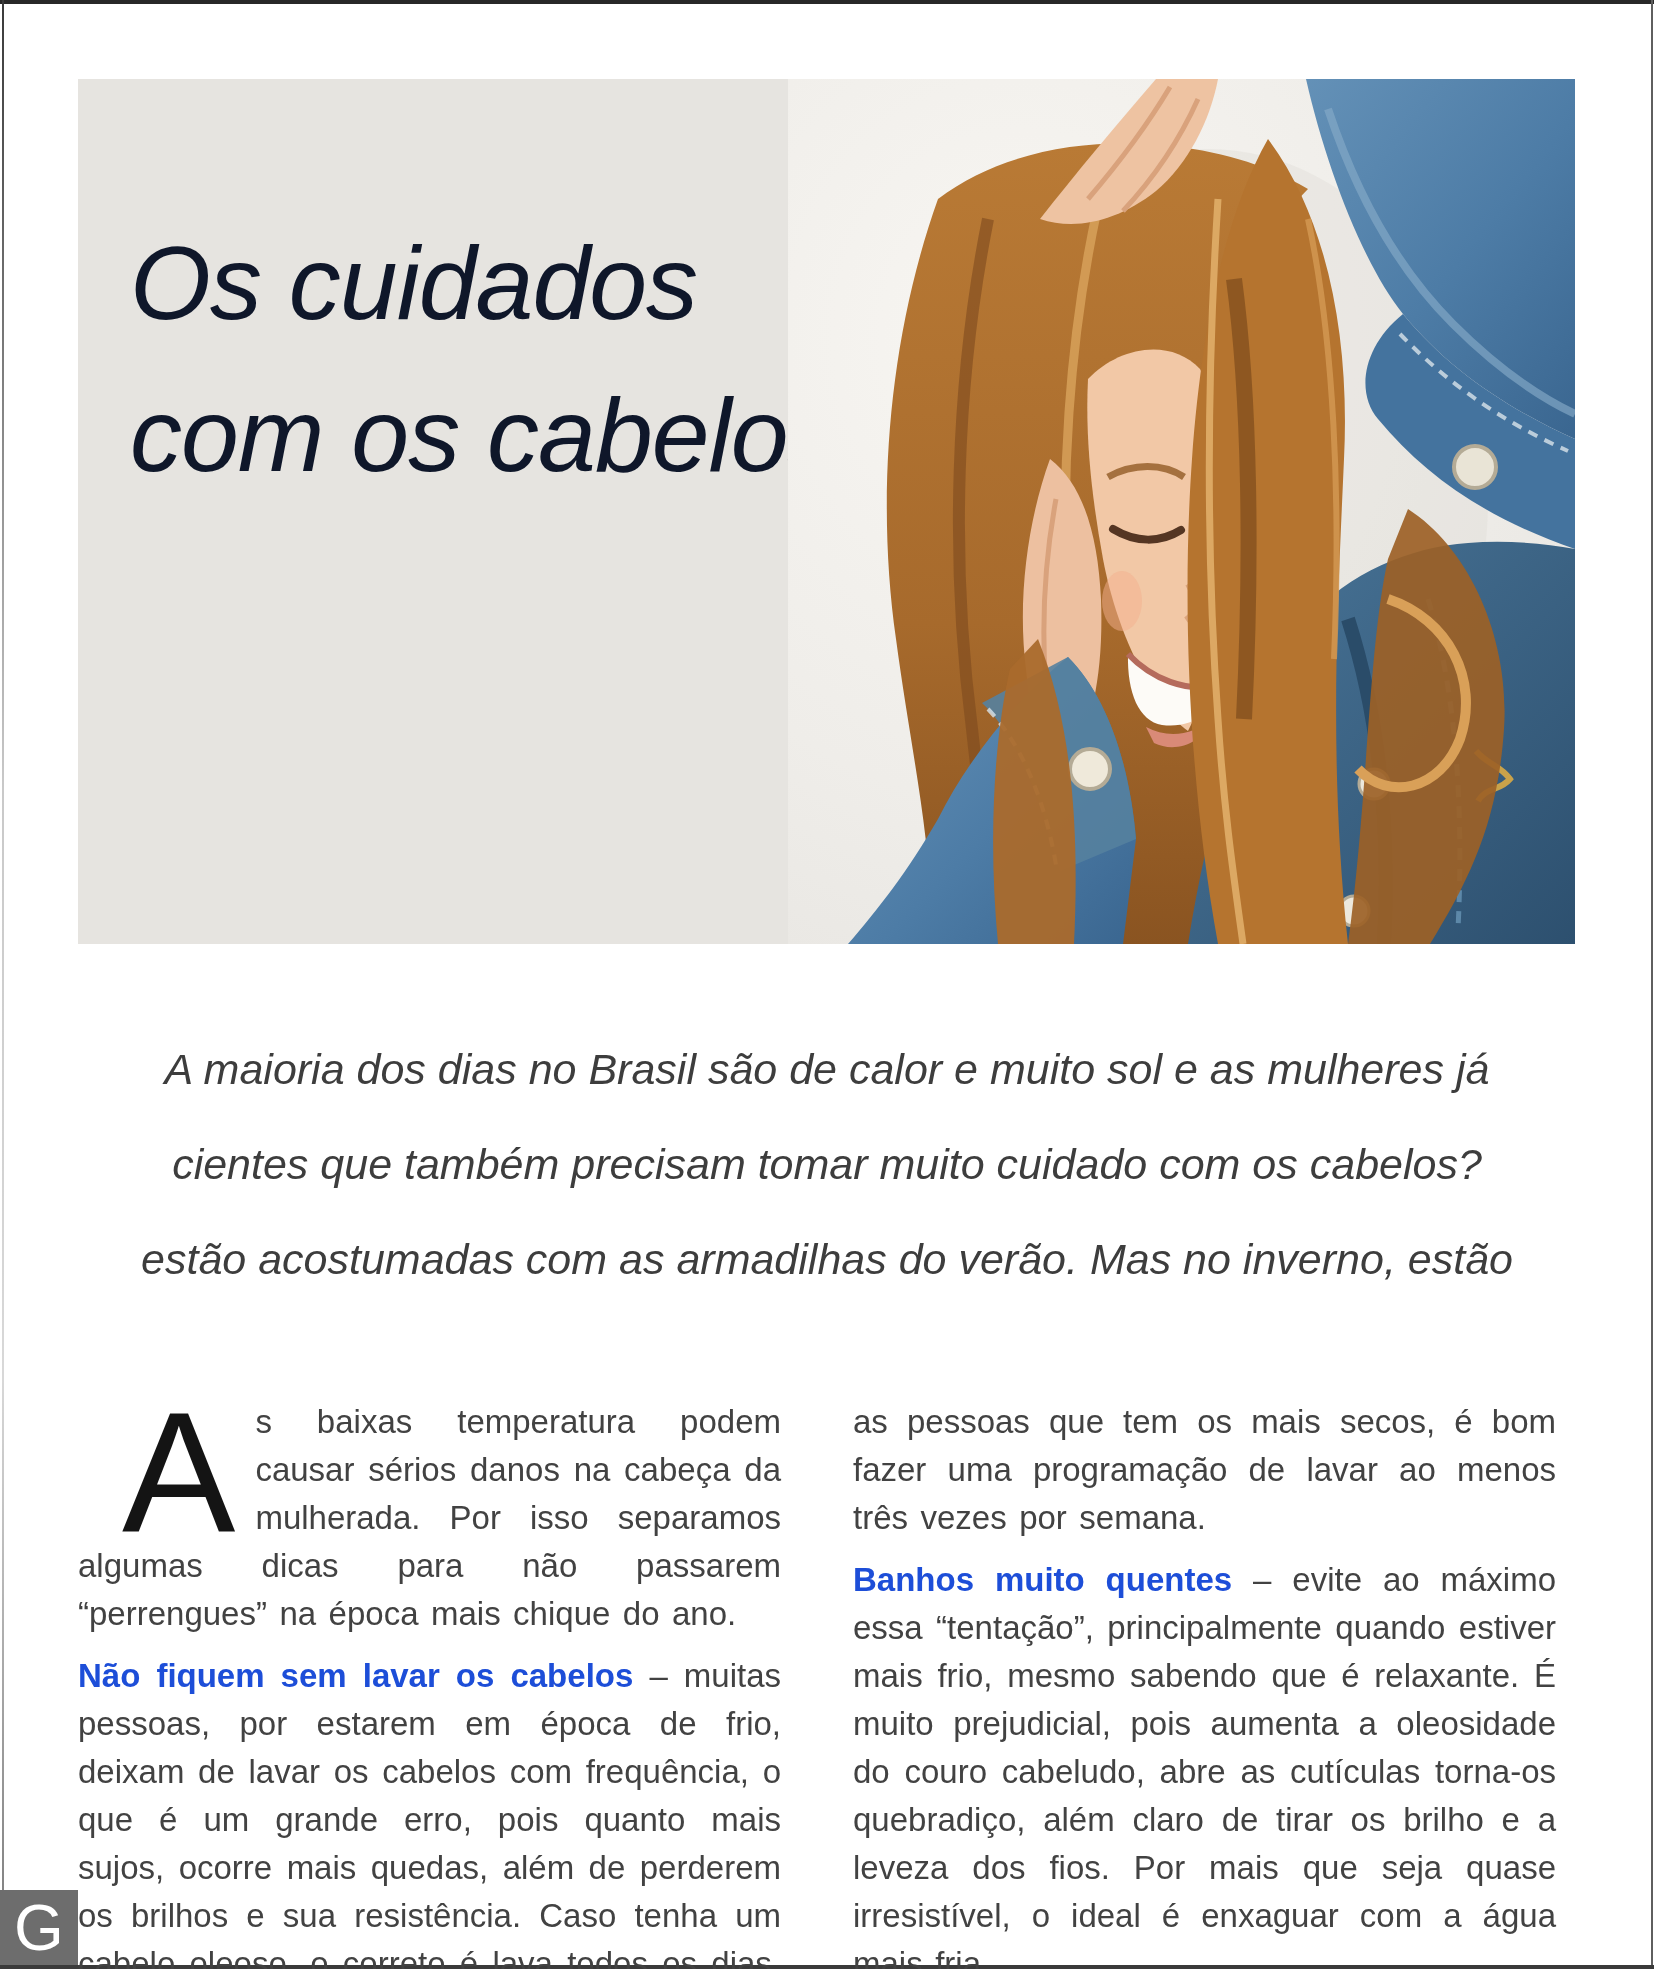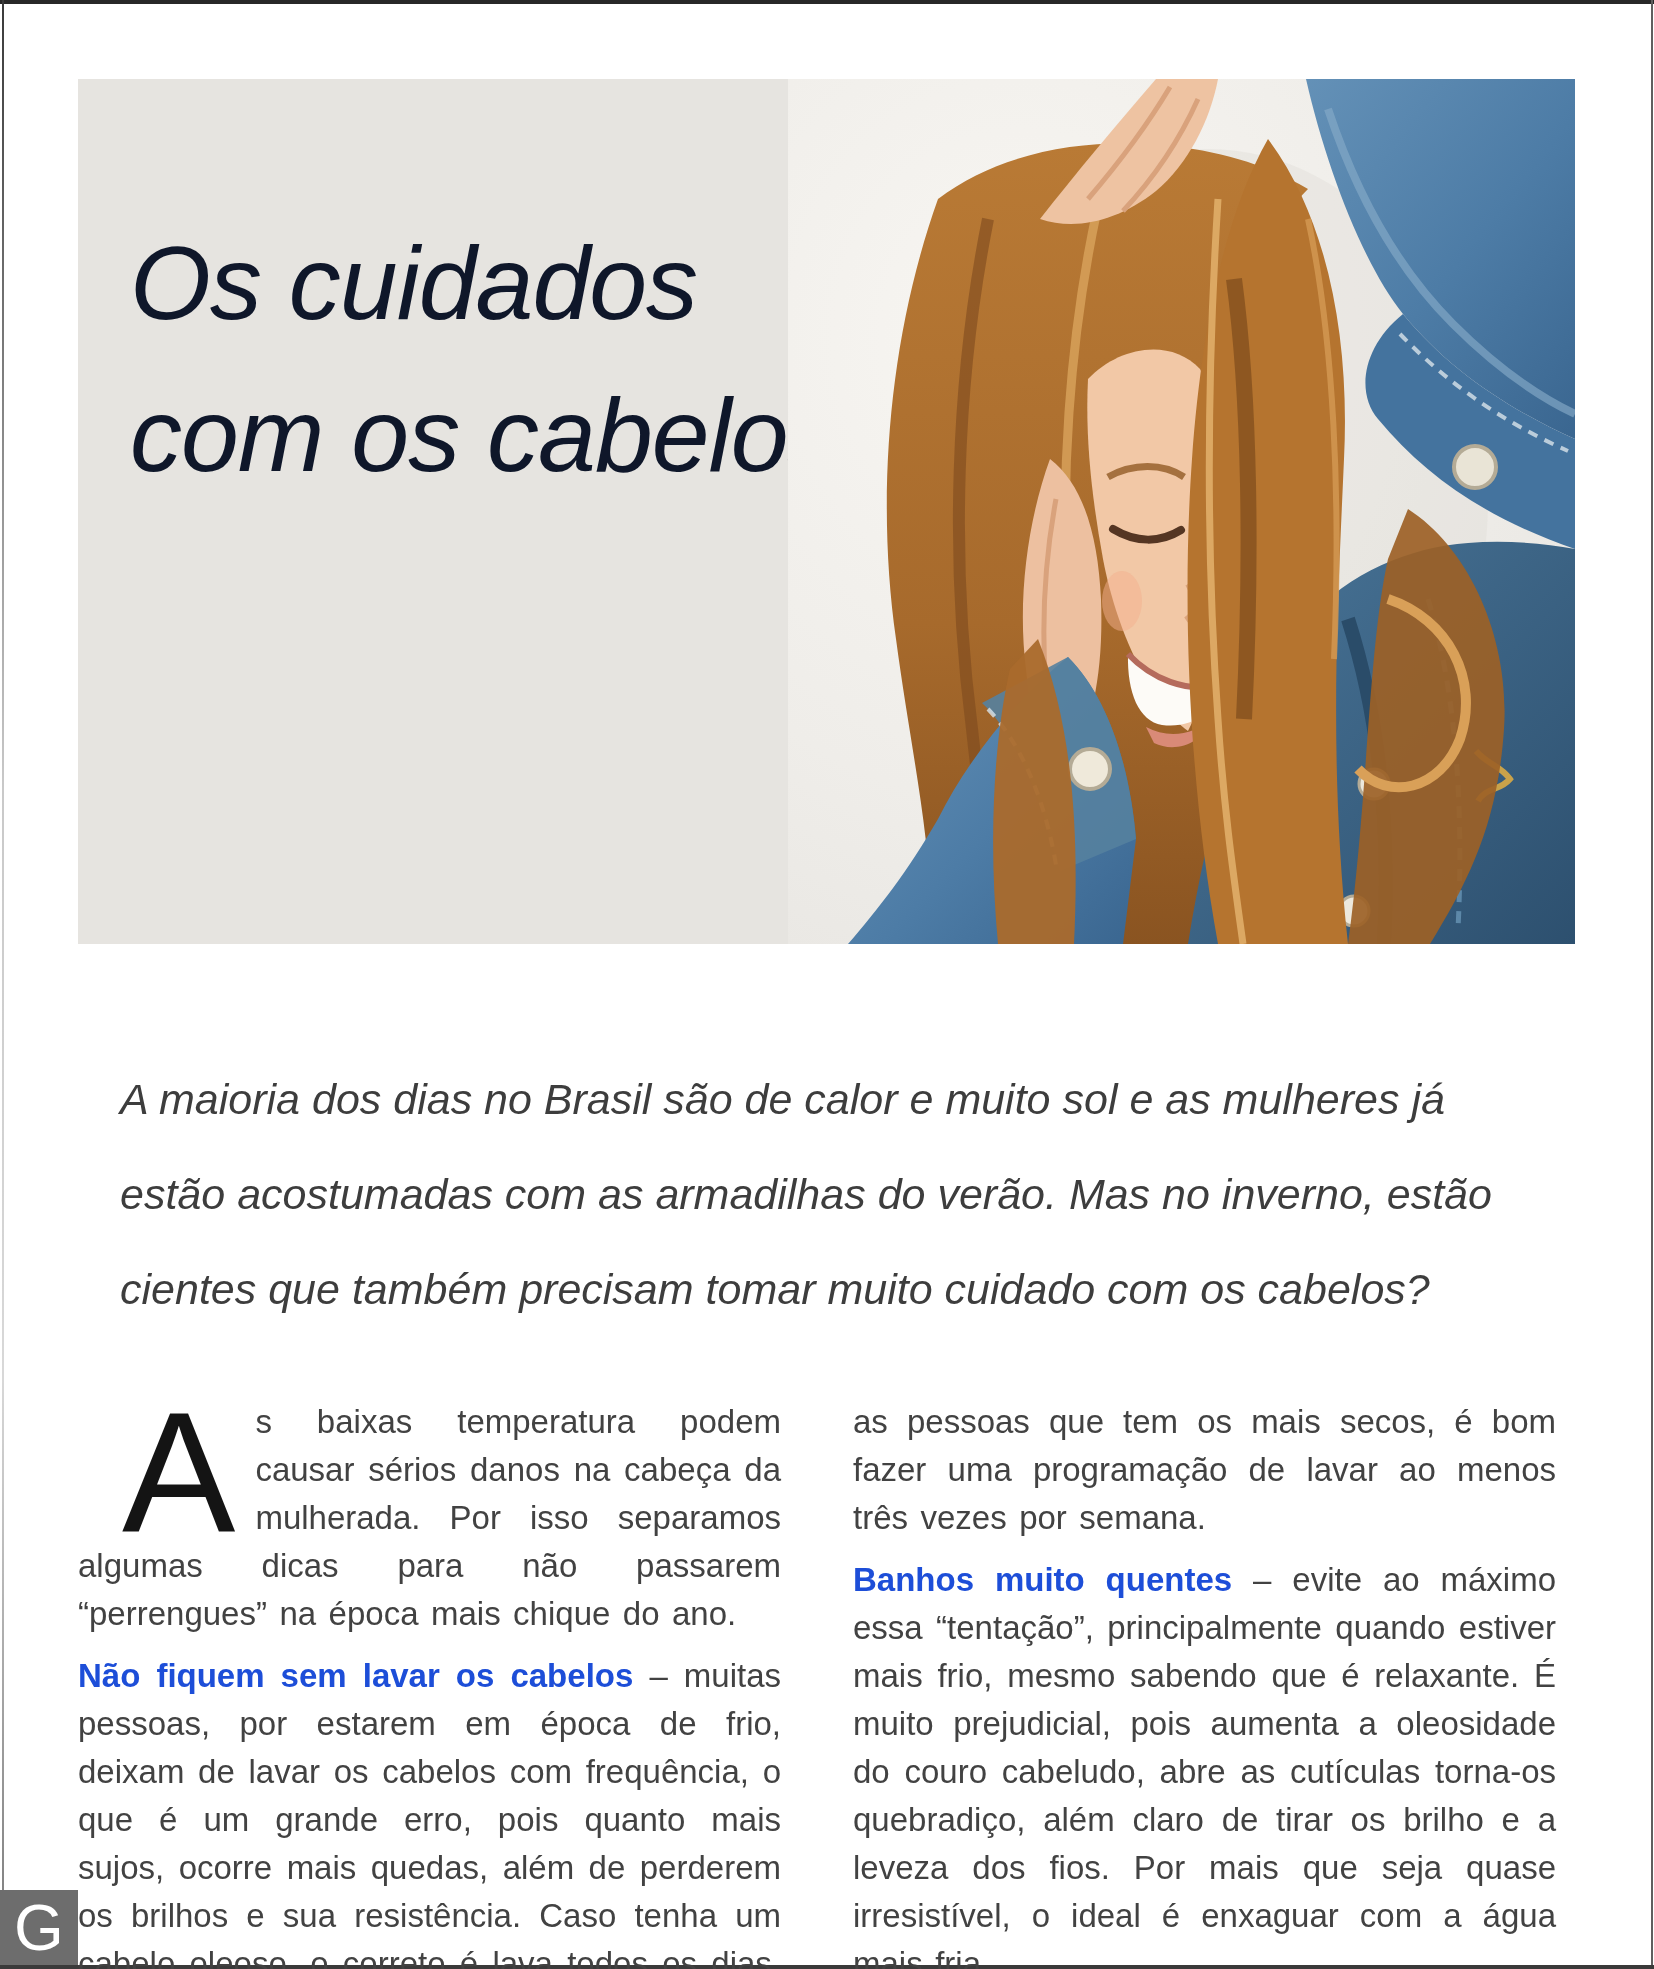--- a/index.html
+++ b/index.html
@@ -20,23 +20,23 @@
   }
   .hero-title{
     position:absolute;left:52px;top:128px;
     font-size:104px;line-height:152px;font-style:italic;
     color:#0f172a;letter-spacing:-1px;white-space:nowrap;
   }
   .hero-photo{position:absolute;right:0;top:0;width:787px;height:865px;}
   .hero-photo svg{display:block;width:787px;height:865px;}
   
   .lead{
-    position:absolute;left:120px;top:1052px;width:1414px;
+    position:absolute;left:120px;top:1022px;width:1414px;
     font-style:italic;font-size:43px;line-height:95px;color:#3d3d3d;
-    text-align:left;letter-spacing:0;
+    text-align:center;letter-spacing:0;
   }
   
   .article{
     position:absolute;left:78px;top:1398px;width:1479px;
     display:flex;gap:72px;
   }
   .col{width:703px;font-size:33px;line-height:48px;color:#424242;
     text-align:justify;word-spacing:0.10em;}
   .col p{margin:0 0 14px 0;}
   .col p:last-child{margin-bottom:0;}
@@ -169,22 +169,22 @@
           <path d="M520,140 C546,260 553,420 546,580" stroke="#d49a54" stroke-width="6" fill="none" opacity="0.8"></path>
           <path d="M446,200 C462,320 464,480 456,640" stroke="#6e3f16" stroke-width="16" fill="none" opacity="0.55"></path>
           <path d="M250,560 C282,640 292,740 286,865 L210,865 C200,760 206,660 222,590 Z" fill="#aa6a2c" opacity="0.95"></path>
         </g>
       </svg>
     </div>
   </div>
 
   <div class="lead">
     <div>A maioria dos dias no Brasil são de calor e muito sol e as mulheres já</div>
+    <div>cientes que também precisam tomar muito cuidado com os cabelos?</div>
     <div>estão acostumadas com as armadilhas do verão. Mas no inverno, estão</div>
-    <div>cientes que também precisam tomar muito cuidado com os cabelos?</div>
   </div>
 
   <div class="article">
     <div class="col">
       <p>
         <span class="dropcap">A</span><span>s baixas temperatura podem causar sérios danos na cabeça da mulherada. Por isso separamos algumas dicas para não passarem “perrengues” na época mais chique do ano.</span>
       </p>
       <p>
         <strong>Não fiquem sem lavar os cabelos</strong><span> – muitas pessoas, por estarem em época de frio, deixam de lavar os cabelos com frequência, o que é um grande erro, pois quanto mais sujos, ocorre mais quedas, além de perderem os brilhos e sua resistência. Caso tenha um cabelo oleoso, o correto é lava todos os dias, enquanto</span>
       </p>

